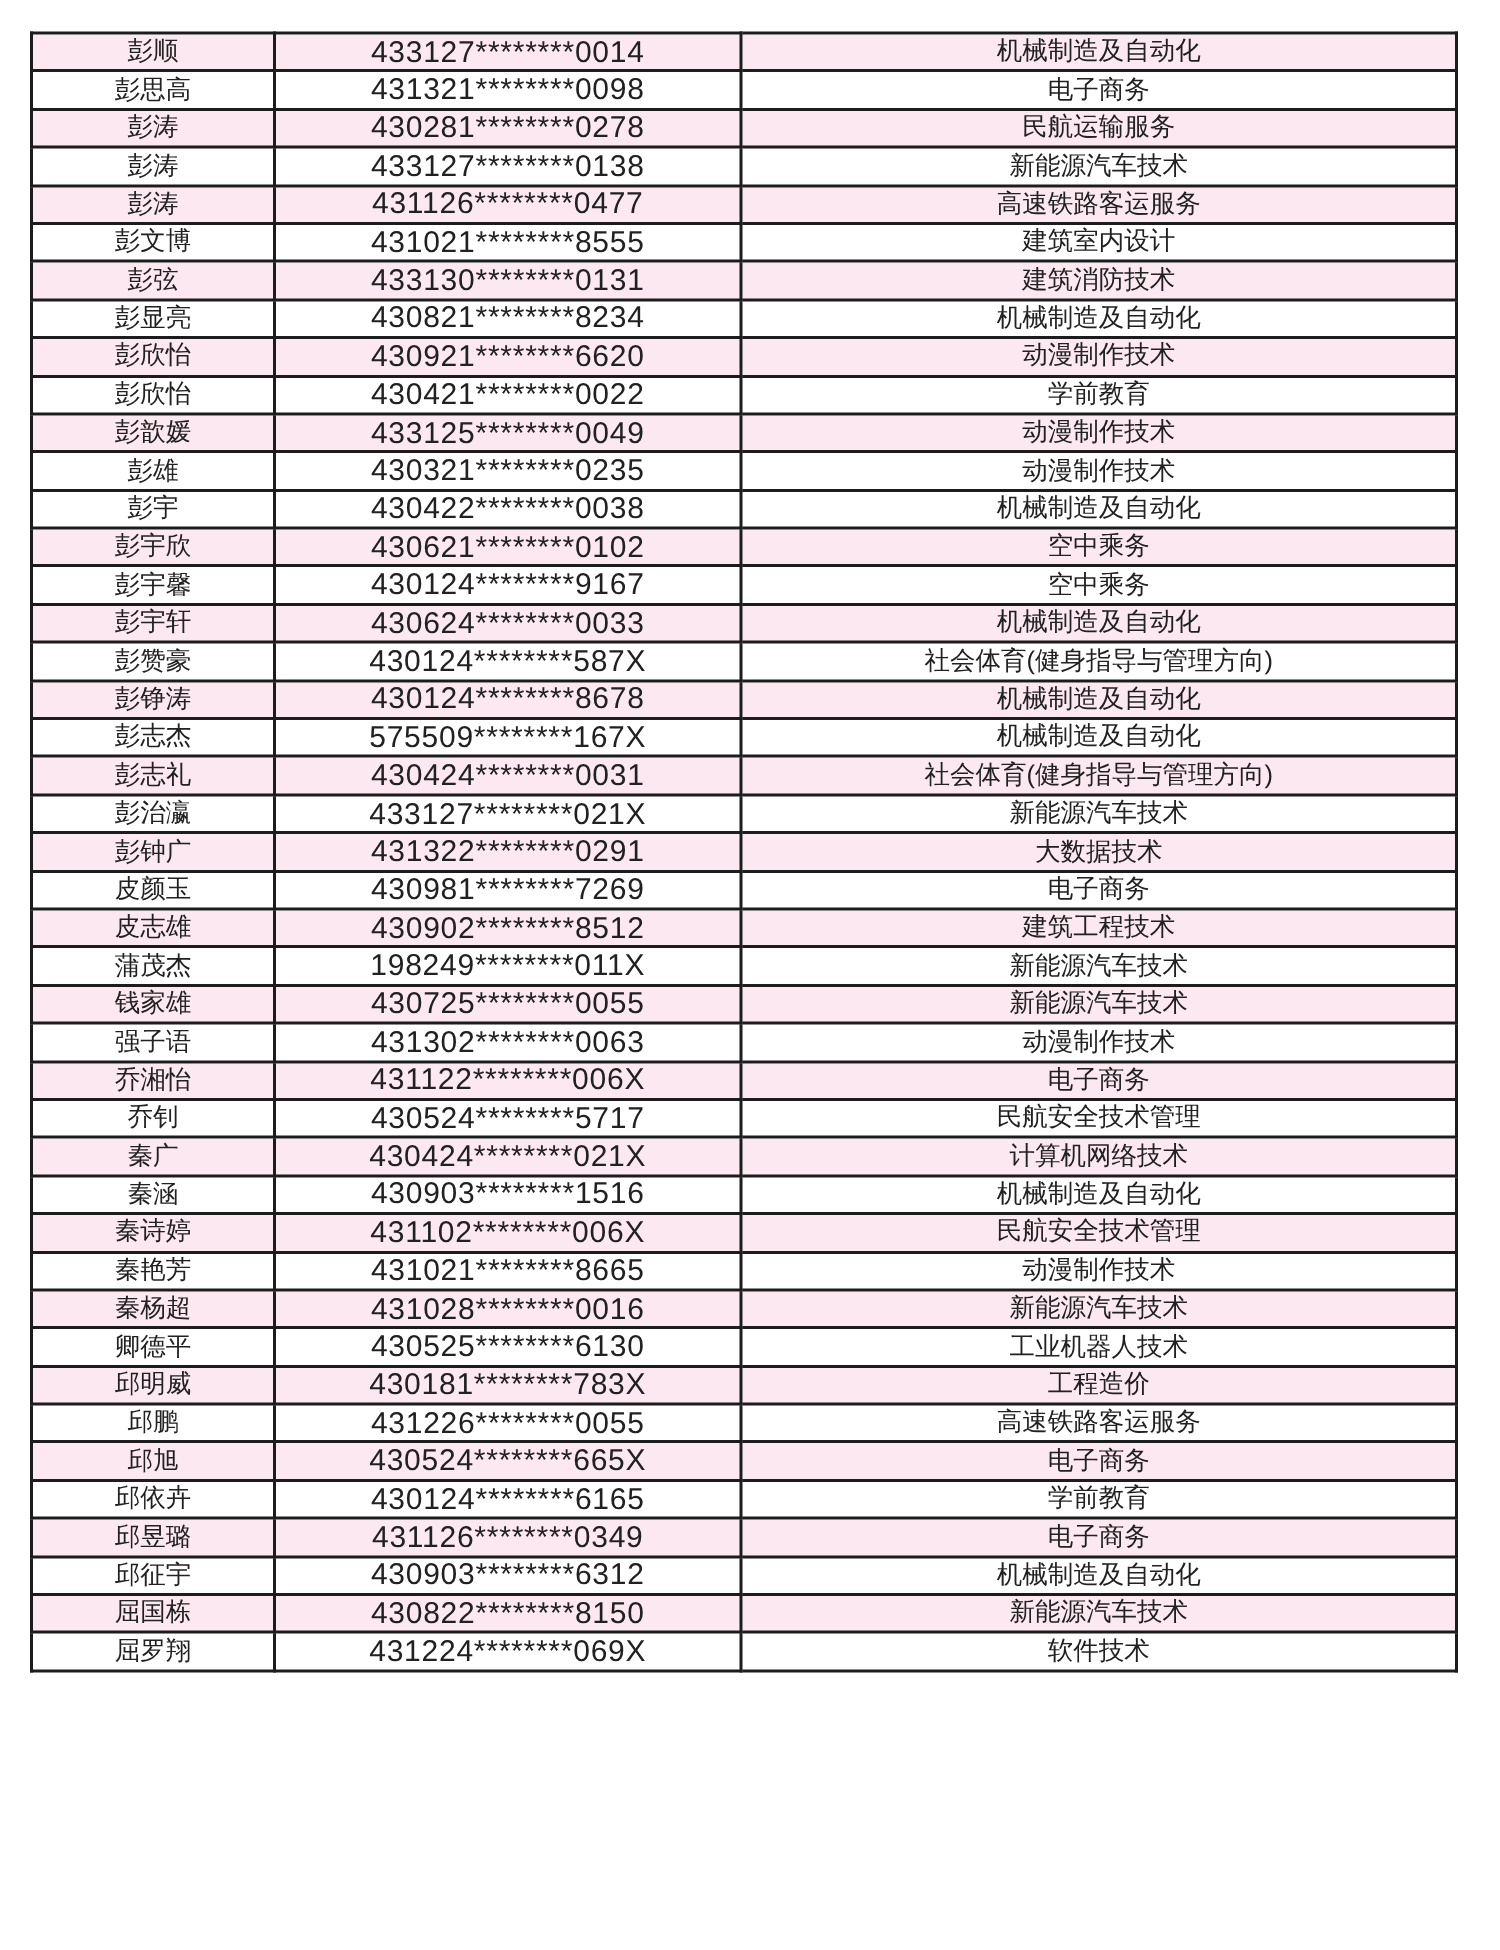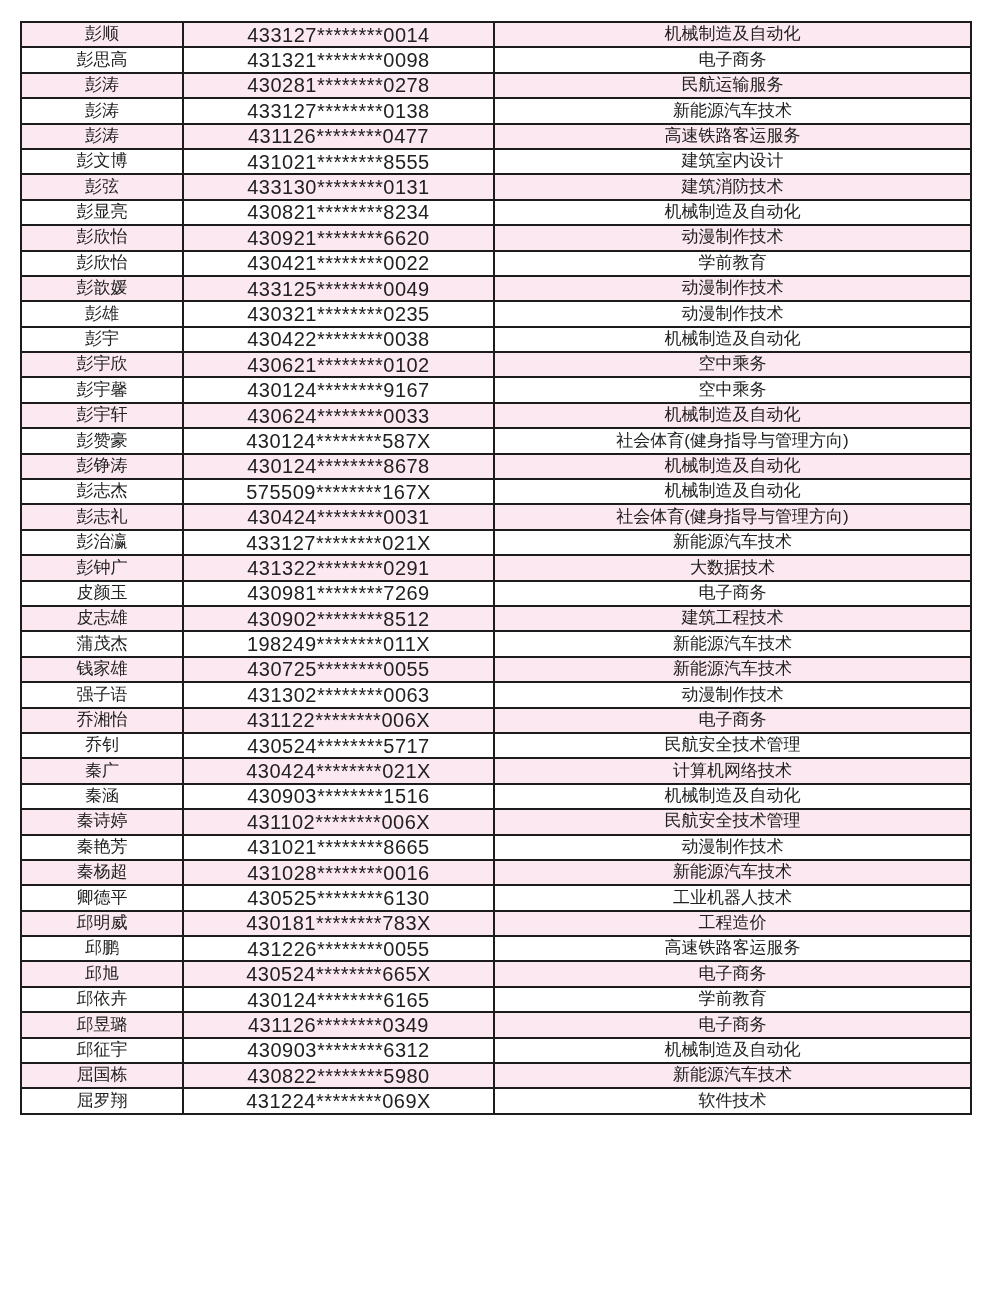--- a/index.html
+++ b/index.html
@@ -260,21 +260,21 @@
           <td class="cell-id">431126********0349</td>
           <td class="cell-major">电子商务</td>
         </tr>
         <tr class="stripe-white">
           <td class="cell-name">邱征宇</td>
           <td class="cell-id">430903********6312</td>
           <td class="cell-major">机械制造及自动化</td>
         </tr>
         <tr class="stripe-pink">
           <td class="cell-name">屈国栋</td>
-          <td class="cell-id">430822********5980</td>
+          <td class="cell-id">430822********8150</td>
           <td class="cell-major">新能源汽车技术</td>
         </tr>
         <tr class="stripe-white">
           <td class="cell-name">屈罗翔</td>
           <td class="cell-id">431224********069X</td>
           <td class="cell-major">软件技术</td>
         </tr>
       </tbody>
   </table>
 </div>

